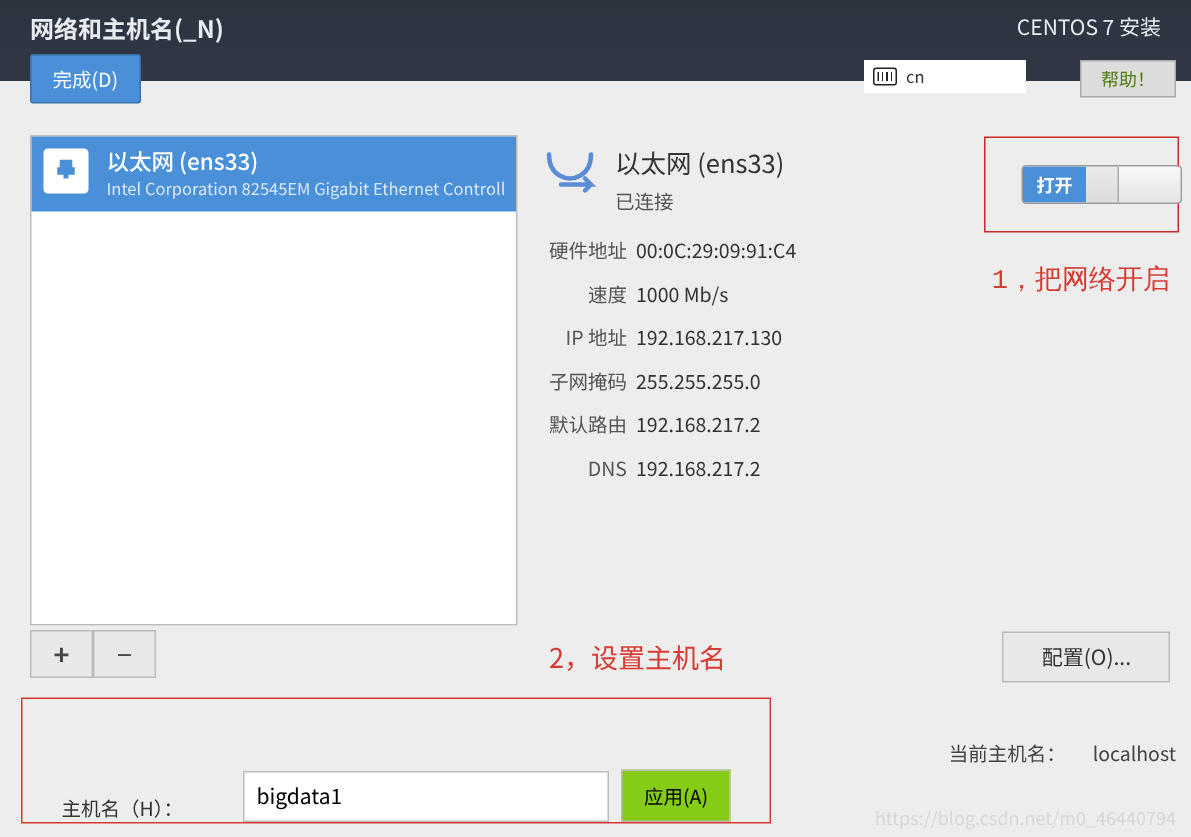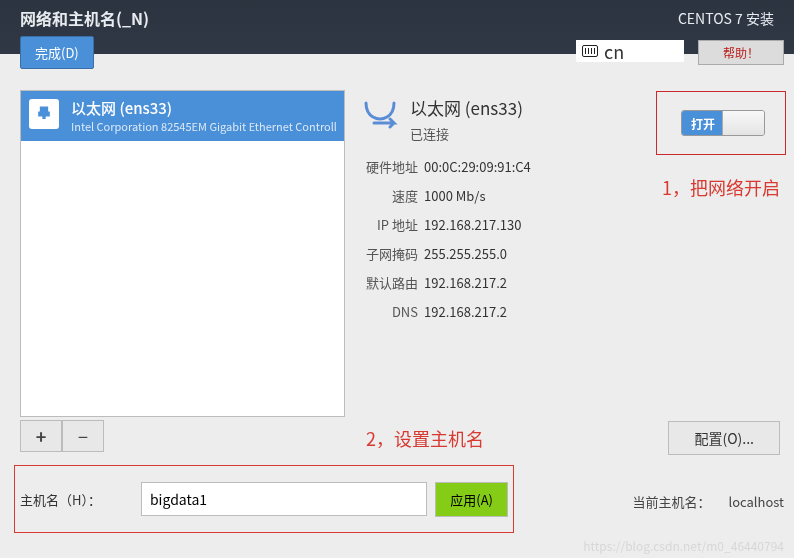--- a/index.html
+++ b/index.html
@@ -3,24 +3,24 @@
 <meta charset="utf-8">
 <style>
   * { box-sizing: border-box; margin: 0; padding: 0; font-family: "Noto Sans CJK SC", "Microsoft YaHei", sans-serif; }
   body { width: 794px; height: 558px; background: #ededed; position: relative; overflow: hidden; }
 
   
   .header { height: 54px; background: linear-gradient(to bottom, #2c3440 0%, #303846 100%); color: #c8d0da; position: relative; }
   .page-title { position: absolute; left: 20px; top: 6px; font-size: 16px; font-weight: 600; color: #e8ecf0; }
   .done-btn { position: absolute; left: 20px; top: 36px; background: #4a90d9; color: #fff; border: 1px solid #3a6fa8; padding: 6px 14px; font-size: 13px; border-radius: 2px; cursor: pointer; }
   .install-label { position: absolute; right: 20px; top: 8px; font-size: 14px; color: #e8ecf0; }
-  .lang-box { position: absolute; right: 110px; top: 40px; width: 108px; height: 22px; background: #fff; color: #333; font-size: 18px; padding: 2px 6px; display: flex; align-items: center; gap: 6px;}
+  .lang-box { position: absolute; right: 110px; top: 40px; width: 108px; height: 22px; background: #fff; color: #333; font-size: 11px; padding: 2px 6px; display: flex; align-items: center; gap: 6px;}
   .kbd-icon { width: 16px; height: 12px; border: 1px solid #222; display: inline-block; position: relative; border-radius: 2px;}
   .kbd-icon::before { content:""; position:absolute; left:2px; right:2px; top:2px; bottom:2px; background: repeating-linear-gradient(to right,#222 0 1px,transparent 1px 3px);}
-  .help-btn { position: absolute; right: 10px; top: 40px; background: #dcdcdc; border: 1px solid #aaa; padding: 3px 24px; font-size: 12px; color: #b91c1c; }
+  .help-btn { position: absolute; right: 10px; top: 40px; background: #dcdcdc; border: 1px solid #aaa; padding: 3px 13px; font-size: 12px; color: #4d7c0f; }
 
   
   .nic-list { position: absolute; left: 20px; top: 90px; width: 325px; height: 327px; background: #fff; border: 1px solid #bcbcbc; }
   .nic-item { background: #4a90d9; color: #fff; padding: 6px 8px 6px 50px; position: relative; height: 50px;}
   .nic-item .nic-name { font-size: 15px; font-weight: 500; }
   .nic-item .nic-desc { font-size: 11px; color: #dbe8f8; white-space: nowrap; overflow: hidden; }
   .nic-item .plug-icon { position:absolute; left:8px; top:8px; width:30px; height:30px; background:#fff; border-radius:3px; display:flex; align-items:center; justify-content:center; color:#4a90d9; }
 
   
   .addrem { position:absolute; left:20px; top:420px; display:flex; }
@@ -33,32 +33,32 @@
   .net-icon { width:40px; height:40px; flex-shrink:0; }
   .dtl-title { font-size:17px; color:#333; }
   .dtl-status { font-size:13px; color:#555; margin-top:4px; }
   .dtl-table { font-size:13px; color:#333; }
   .dtl-table .row { display:flex; margin-bottom:10px; }
   .dtl-table .label { width:58px; text-align:right; color:#555; margin-right:6px; }
   .dtl-table .val { color:#333; }
 
   
   .toggle-wrap { position:absolute; right:8px; top:91px; border:1px solid #cc2a2a; padding:18px 10px 18px 24px; width:130px; }
-  .toggle { width:84px; height:26px; background:linear-gradient(#e9e9e9,#dcdcdc); border:1px solid #999; border-radius:3px; position:relative; cursor:pointer; overflow:hidden;}
+  .toggle { width:107px; height:26px; background:linear-gradient(#e9e9e9,#dcdcdc); border:1px solid #999; border-radius:3px; position:relative; cursor:pointer; overflow:hidden;}
   .toggle .lbl { position:absolute; left:0; top:0; bottom:0; width:42px; background:#4a90d9; color:#fff; font-size:12px; display:flex; align-items:center; justify-content:center; font-weight:600; }
   .toggle .knob { position:absolute; right:0; top:0; bottom:0; width:42px; background:linear-gradient(#f8f8f8,#e4e4e4); border-left:1px solid #aaa;}
 
-  .annot1 { position:absolute; right:14px; top:174px; color:#d83a32; font-size:18px; }
+  .annot1 { position:absolute; right:14px; top:174px; color:#d83a32; font-size:18px;font-family:Liberation Mono, monospace; }
   .annot2 { position:absolute; left:366px; top:425px; color:#d83a32; font-size:18px; }
 
   
   .cfg-btn { position:absolute; right:14px; top:421px; background:#e8e8e8; border:1px solid #bcbcbc; padding:6px 25px; font-size:14px; color:#333; cursor:pointer; }
 
   
-  .hostname-box { position:absolute; left:14px; top:465px; width:500px; height:68px; border:1px solid #d83a32; display:flex; align-items:center; padding:0 5px; gap:8px; }
+  .hostname-box { position:absolute; left:14px; top:465px; width:500px; height:84px; border:1px solid #d83a32; display:flex; align-items:flex-end; padding:0 26px; gap:8px; }
   .host-label { font-size:13px; color:#333; }
   .host-input { flex:1; height:34px; border:1px solid #bcbcbc; padding:0 8px; font-size:14px;margin-left:32px; }
   .apply-btn { background:#84cc16; border:1px solid #bcbcbc; padding:7px 14px; font-size:13px; cursor:pointer; }
 
   .cur-host { position:absolute; right:10px; top:492px; font-size:13px; color:#444; display:flex; gap:18px; }
 
   .watermark { position:absolute; right:10px; bottom:4px; font-size:12px; color:#d7d7d7; }
 
   svg.neticon path { fill:none; stroke:#5b8dd6; stroke-width:3; stroke-linecap:round; }
 </style>

